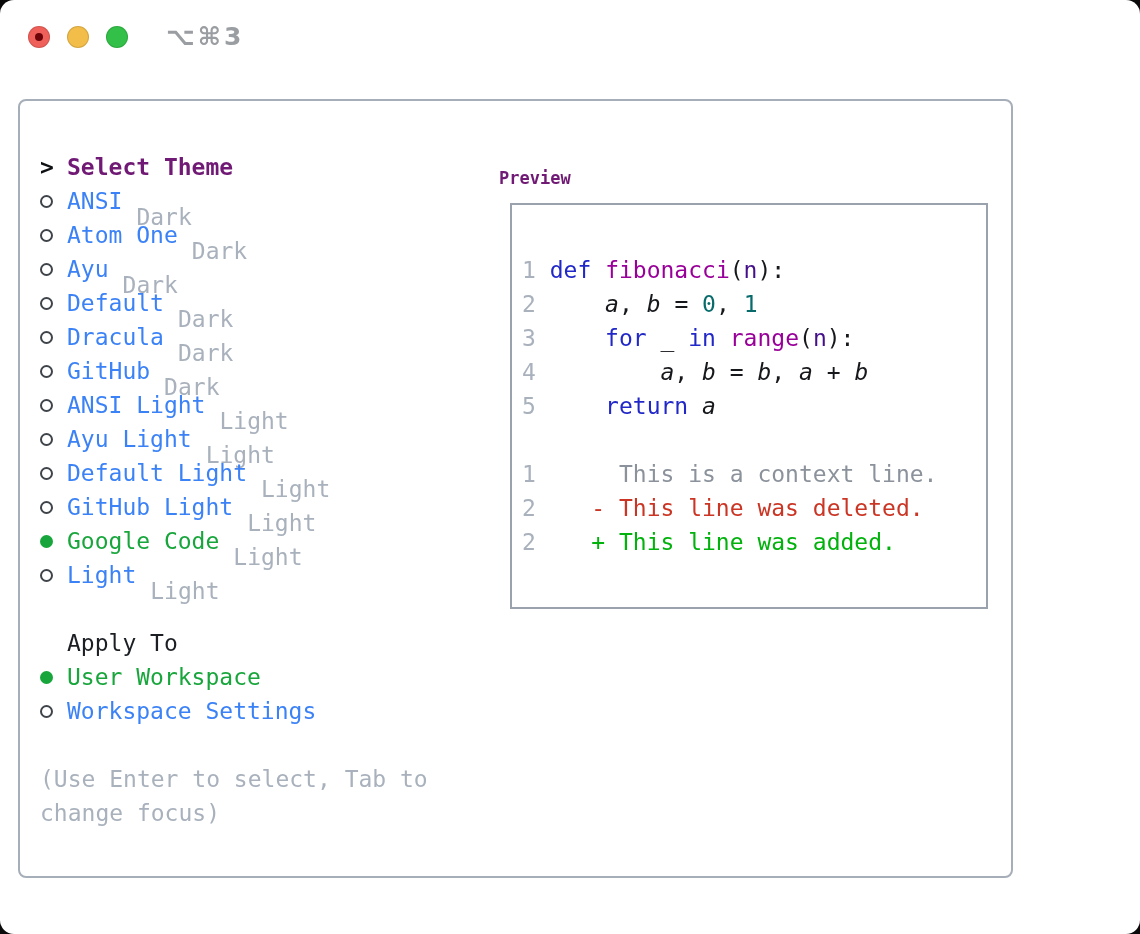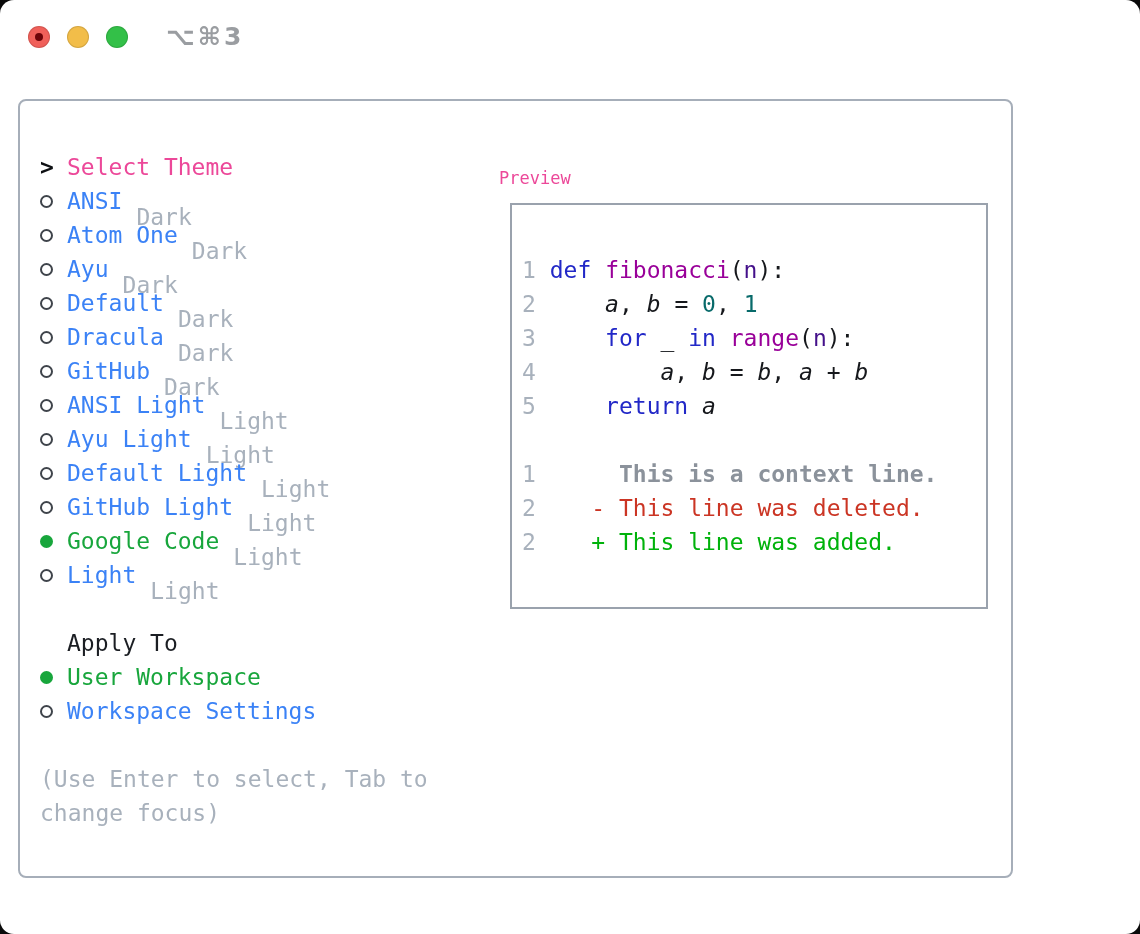--- a/index.html
+++ b/index.html
@@ -27,21 +27,21 @@
     box-sizing:border-box;border:2px solid var(--panel_border);border-radius:8px;
     background:#fff;
   }
   
   .left-col{position:absolute;left:20px;top:49px;width:440px;font-size:23px;}
   .row{display:flex;align-items:center;height:34px;white-space:pre;}
   .marker{width:27px;flex:none;display:flex;align-items:center;}
   .chev{font-weight:bold;color:#0e1013;}
   .circle{width:13px;height:13px;border-radius:50%;border:2px solid #3f444b;box-sizing:border-box;}
   .circle.on{background:var(--selected_green);border-color:var(--selected_green);}
-  .hdr{font-weight:normal;color:#ec4899;}
+  .hdr{font-weight:bold;color:#701a75;}
   .name{color:#3b82f6;}
   .variant{color:var(--muted_gray);margin-left:14px;margin-top:31px;}
   .row.selected .name{color:var(--selected_green);}
   .spacer{height:34px;}
   .apply-label{color:#1b1e23;}
   .help{width:412px;line-height:34px;color:var(--muted_gray);white-space:normal;}
   
   .preview-header{position:absolute;left:479px;top:60px;height:34px;line-height:34px;font-size:17px;}
   .preview-box{
     position:absolute;left:490px;top:102px;width:478px;height:406px;
@@ -49,21 +49,21 @@
     padding:14px 10px;background:#fff;overflow:hidden;
   }
   .code-row{height:34px;line-height:34px;font-size:23px;white-space:pre;}
   .tk-ln{color:var(--line_number);}
   .tk-pl{color:#16181c;}
   .tk-kw{color:var(--keyword_blue);}
   .tk-fn{color:var(--function_magenta);}
   .tk-pm{color:var(--param_purple);}
   .tk-num{color:var(--number_teal);}
   .tk-var{color:#16181c;font-style:italic;}
-  .tk-ctx{color:var(--context_gray);font-weight:bold;}
+  .tk-ctx{color:var(--context_gray);}
   .tk-del{color:var(--deleted_red);}
   .tk-add{color:var(--added_green);margin-top:36px;}
 </style>
 </head>
 <body>
 
 <div class="window" style="--close_red: #f0605a; --minimize_yellow: #f2bd49; --maximize_green: #33c048; --selected_green: #18a63c; --muted_gray: #a8b1bc; --panel_border: #a6aeb9; --preview_border: #9aa2ad; --line_number: #a8b1bc; --keyword_blue: #2228c7; --function_magenta: #990099; --param_purple: #44108a; --number_teal: #086a6a; --context_gray: #8b929b; --deleted_red: #cb3524; --added_green: #00b20b;">
 
   <div class="titlebar">
     <div class="lights">

